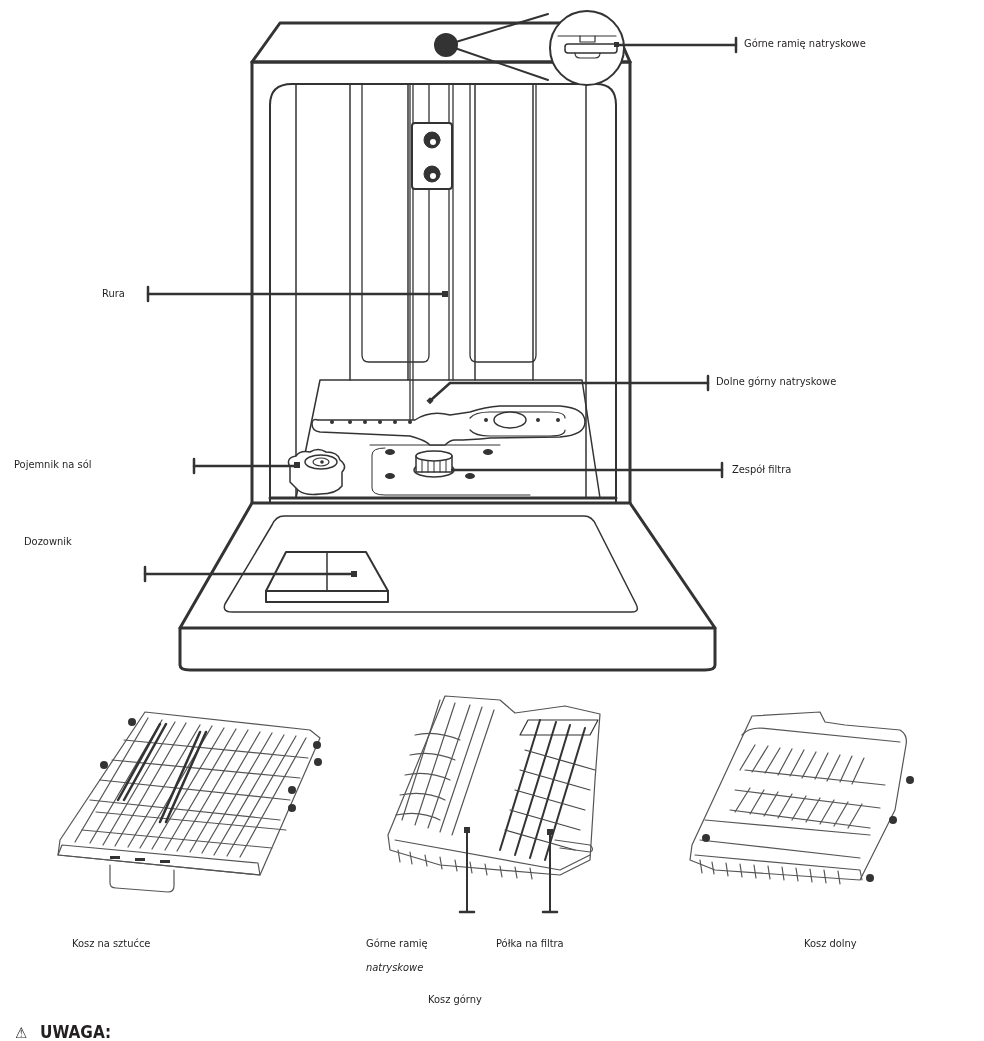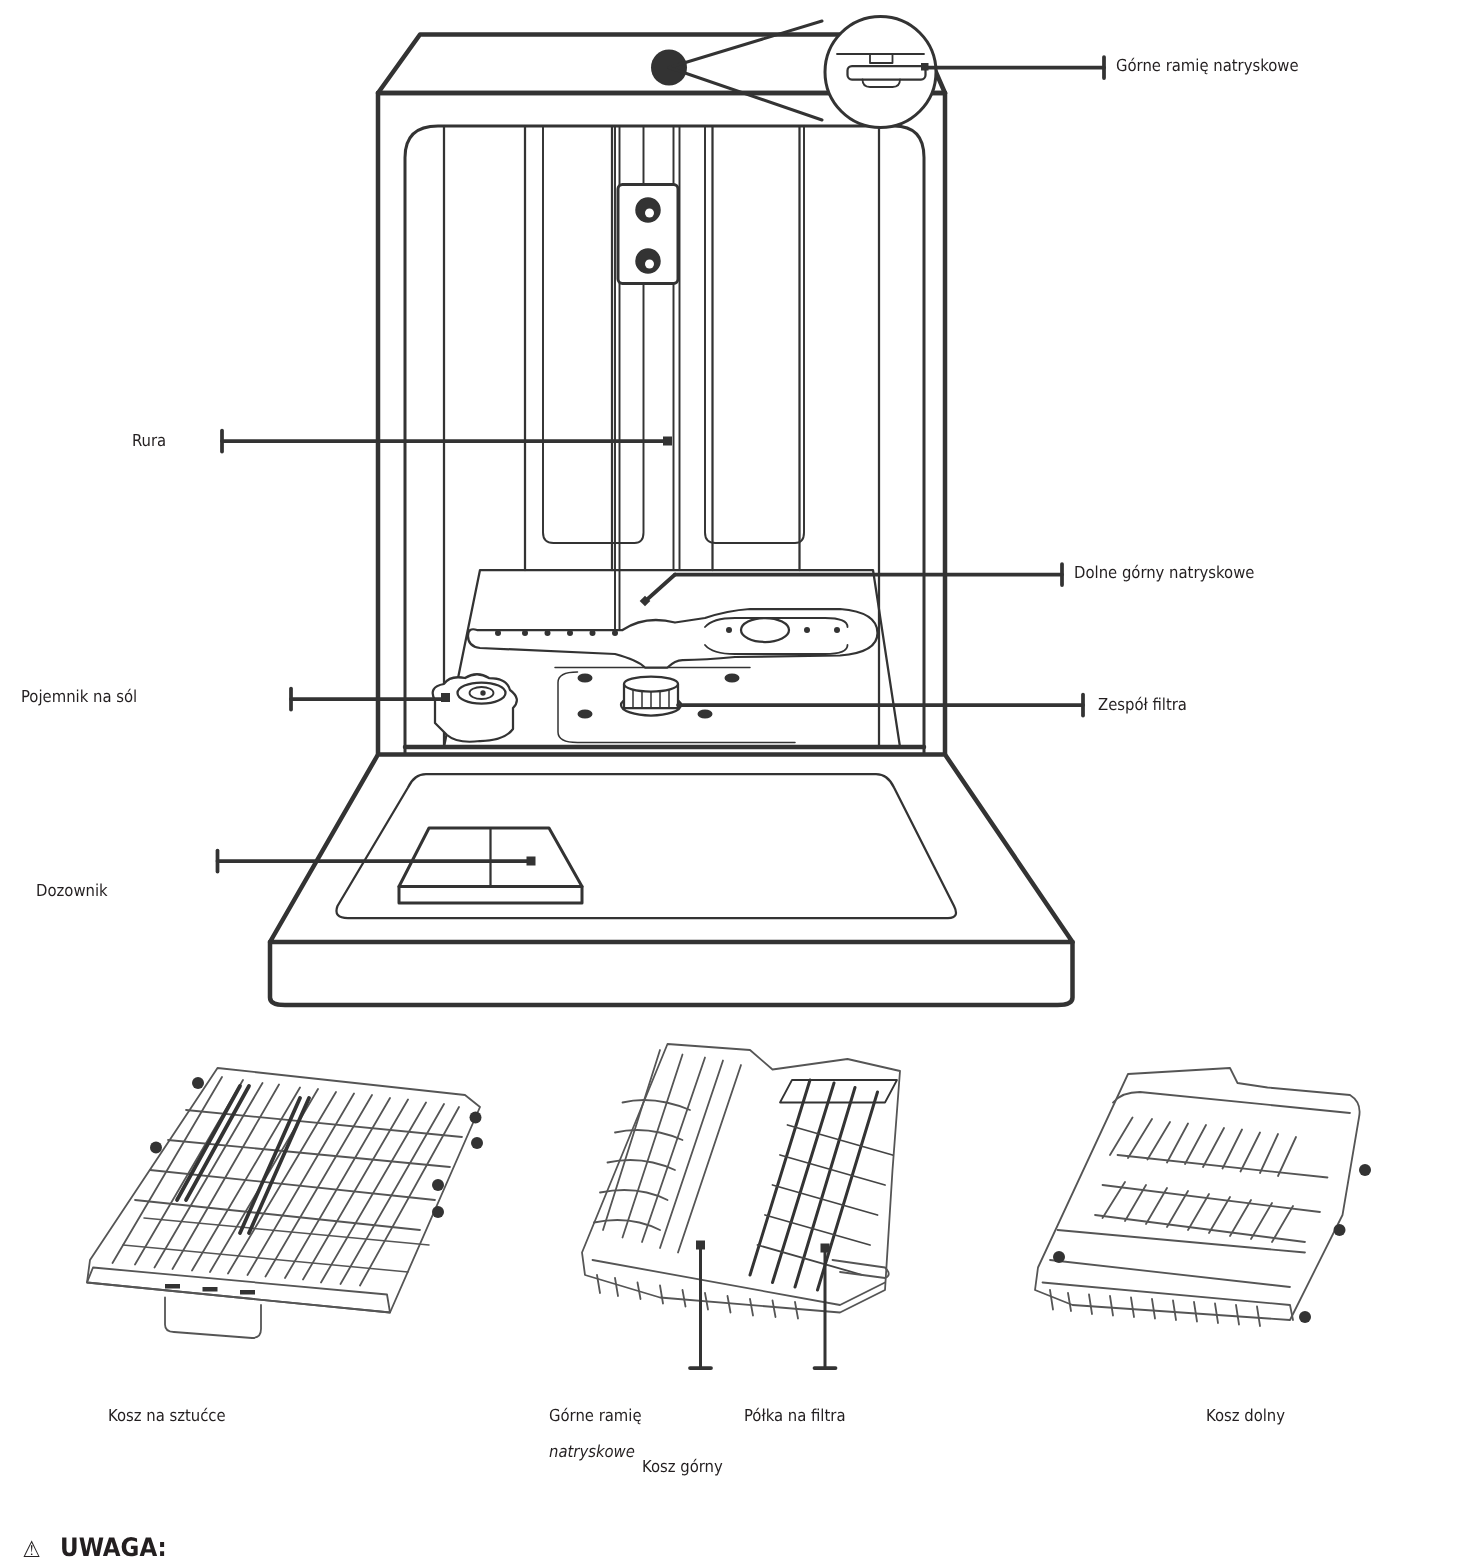--- a/index.html
+++ b/index.html
@@ -186,27 +186,27 @@
     <path d="M750,788 L735,812 M764,790 L750,814 M778,792 L764,816 M792,794 L778,818 M806,796 L792,820 M820,798 L806,822 M834,800 L820,824 M848,802 L834,826 M862,804 L848,828"></path>
     <path d="M700,860 L702,873 M712,862 L714,874 M726,863 L728,876 M740,864 L742,877 M754,865 L756,878 M768,866 L770,879 M782,867 L784,880 M796,868 L798,881 M810,869 L812,882 M824,870 L826,883 M838,871 L840,884"></path>
     <circle cx="910" cy="780" r="4" fill="#333" stroke="none"></circle>
     <circle cx="893" cy="820" r="4" fill="#333" stroke="none"></circle>
     <circle cx="870" cy="878" r="4" fill="#333" stroke="none"></circle>
     <circle cx="706" cy="838" r="4" fill="#333" stroke="none"></circle>
   </g>
 </svg>
 
 <div class="lbl" style="left:744px; top:34px;">Górne ramię natryskowe</div>
-<div class="lbl" style="left:88px; top:284px;">Rura</div>
+<div class="lbl" style="left:102px; top:284px;">Rura</div>
 <div class="lbl" style="left:716px; top:372px;">Dolne górny natryskowe</div>
 <div class="lbl" style="left:14px; top:455px;">Pojemnik na sól</div>
 <div class="lbl" style="left:732px; top:460px;">Zespół filtra</div>
-<div class="lbl" style="left:24px; top:584px;">Dozownik</div>
+<div class="lbl" style="left:24px; top:532px;">Dozownik</div>
 
 <div class="lbl" style="left:72px; top:934px;">Kosz na sztućce</div>
 <div class="lbl" style="left:366px; top:934px;">Górne ramię</div>
 <div class="lbl" style="left:366px; top:958px;font-style:italic;">natryskowe</div>
 <div class="lbl" style="left:496px; top:934px;">Półka na filtra</div>
 <div class="lbl" style="left:760px; top:934px;margin-left:44px;">Kosz dolny</div>
-<div class="lbl" style="left:428px; top:968px;">Kosz górny</div>
+<div class="lbl" style="left:428px; top:990px;">Kosz górny</div>
 
 <div class="warn-icon">⚠</div>
 <div class="warn">UWAGA:</div>
 
 </body></html>

